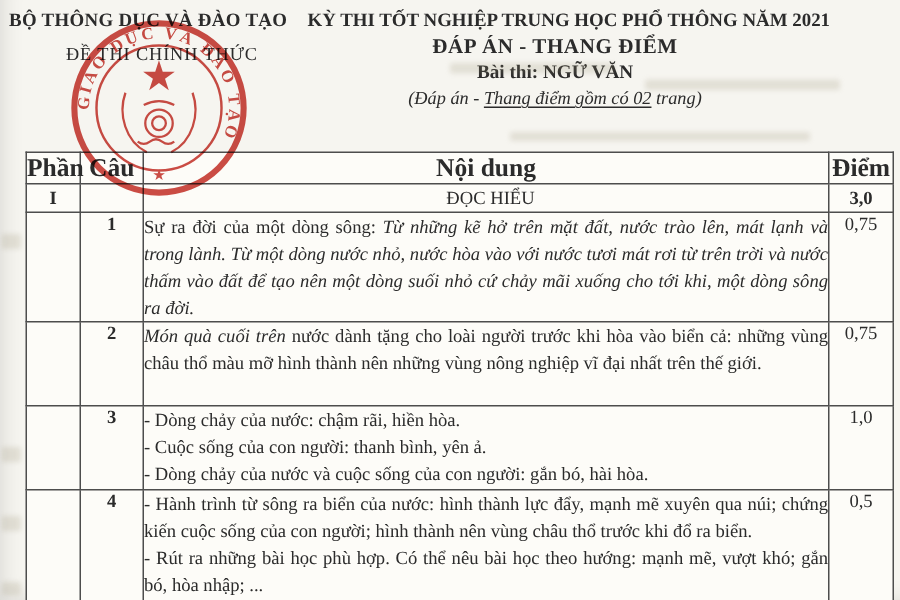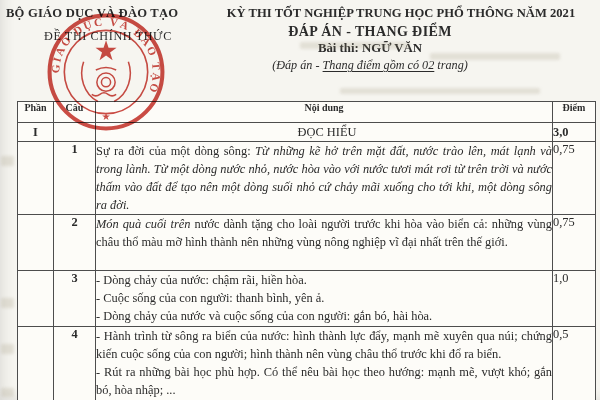--- a/index.html
+++ b/index.html
@@ -9,55 +9,55 @@
     overflow:hidden;
     background:#f6f5f0;
     font-family:"Liberation Serif","DejaVu Serif",serif;
     color:#2b2b2b;
     box-shadow:inset 10px -8px 16px -10px rgba(0,0,0,.14);
   }
   
   .hdr{position:absolute;white-space:nowrap;}
   .ministry{left:6px;top:6px;font-weight:bold;font-size:12.6px;letter-spacing:.2px;}
   .exam-label{left:44px;top:29px;font-weight:400;font-size:12.2px;letter-spacing:.6px;}
-  .exam-title{left:205px;top:6px;width:392px;text-align:center;font-weight:bold;font-size:12.6px;}
+  .exam-title{left:205px;top:6px;width:392px;font-weight:bold;font-size:12.6px;}
   .doc-title{left:180px;top:24px;width:380px;text-align:center;font-weight:bold;font-size:14px;letter-spacing:.4px;}
   .subject{left:180px;top:41px;width:380px;text-align:center;font-weight:bold;font-size:12.8px;}
   .note{left:180px;top:58px;width:380px;text-align:center;font-style:italic;font-size:12.2px;}
   .note .und{text-decoration:underline;text-underline-offset:2px;text-align:right;}
   
   .stamp{
     position:absolute;left:45px;top:11px;width:122px;height:122px;
     z-index:6;mix-blend-mode:multiply;opacity:.88;pointer-events:none;
   }
   
   table.answers{
     position:absolute;left:17px;top:101px;width:578px;
     border-collapse:collapse;table-layout:fixed;
     font-size:12.4px;z-index:2;
   }
   table.answers td,table.answers th{
     border:1px solid #4d4d4d;background:#fdfcf8;
     vertical-align:top;padding:0;
   }
-  th.colhead{font-weight:bold;font-size:10px;text-align:center;vertical-align:middle;height:20px;}
+  th.colhead{font-weight:bold;font-size:17px;text-align:center;vertical-align:middle;height:20px;}
   tr.section td{height:16px;vertical-align:middle;}
   td.part{text-align:center;font-weight:bold;}
   td.cau{text-align:center;font-weight:bold;padding-top:2px;}
   td.content{padding:1px 7px 2px 6px;line-height:18px;text-align:justify;}
-  td.score{text-align:left;padding-top:2px;}
+  td.score{text-align:center;padding-top:2px;}
   td.score.bold{font-weight:bold;vertical-align:middle;padding-top:0;}
   .ital{font-style:italic;}
   
   .bleed{position:absolute;background:rgba(150,140,108,.20);filter:blur(1.6px);border-radius:2px;z-index:1;}
 </style>
 </head>
 <body>
 
-<div class="hdr ministry">BỘ GIÁO DỤC VÀ ĐÀO TẠO</div>
+<div class="hdr ministry">BỘ THÔNG DỤC VÀ ĐÀO TẠO</div>
 <div class="hdr exam-label">ĐỀ THI CHÍNH THỨC</div>
 <div class="hdr exam-title">KỲ THI TỐT NGHIỆP TRUNG HỌC PHỔ THÔNG NĂM 2021</div>
 <div class="hdr doc-title">ĐÁP ÁN - THANG ĐIỂM</div>
 <div class="hdr subject">Bài thi: NGỮ VĂN</div>
 <div class="hdr note"><span>(Đáp án - </span><span class="und">Thang điểm gồm có 02</span><span> trang)</span></div>
 
 <svg class="stamp" viewBox="0 0 120 120" xmlns="http://www.w3.org/2000/svg">
   <g stroke="#c5342c" fill="none" stroke-width="4">
     <circle cx="60" cy="60" r="55.5"></circle>
   </g>

